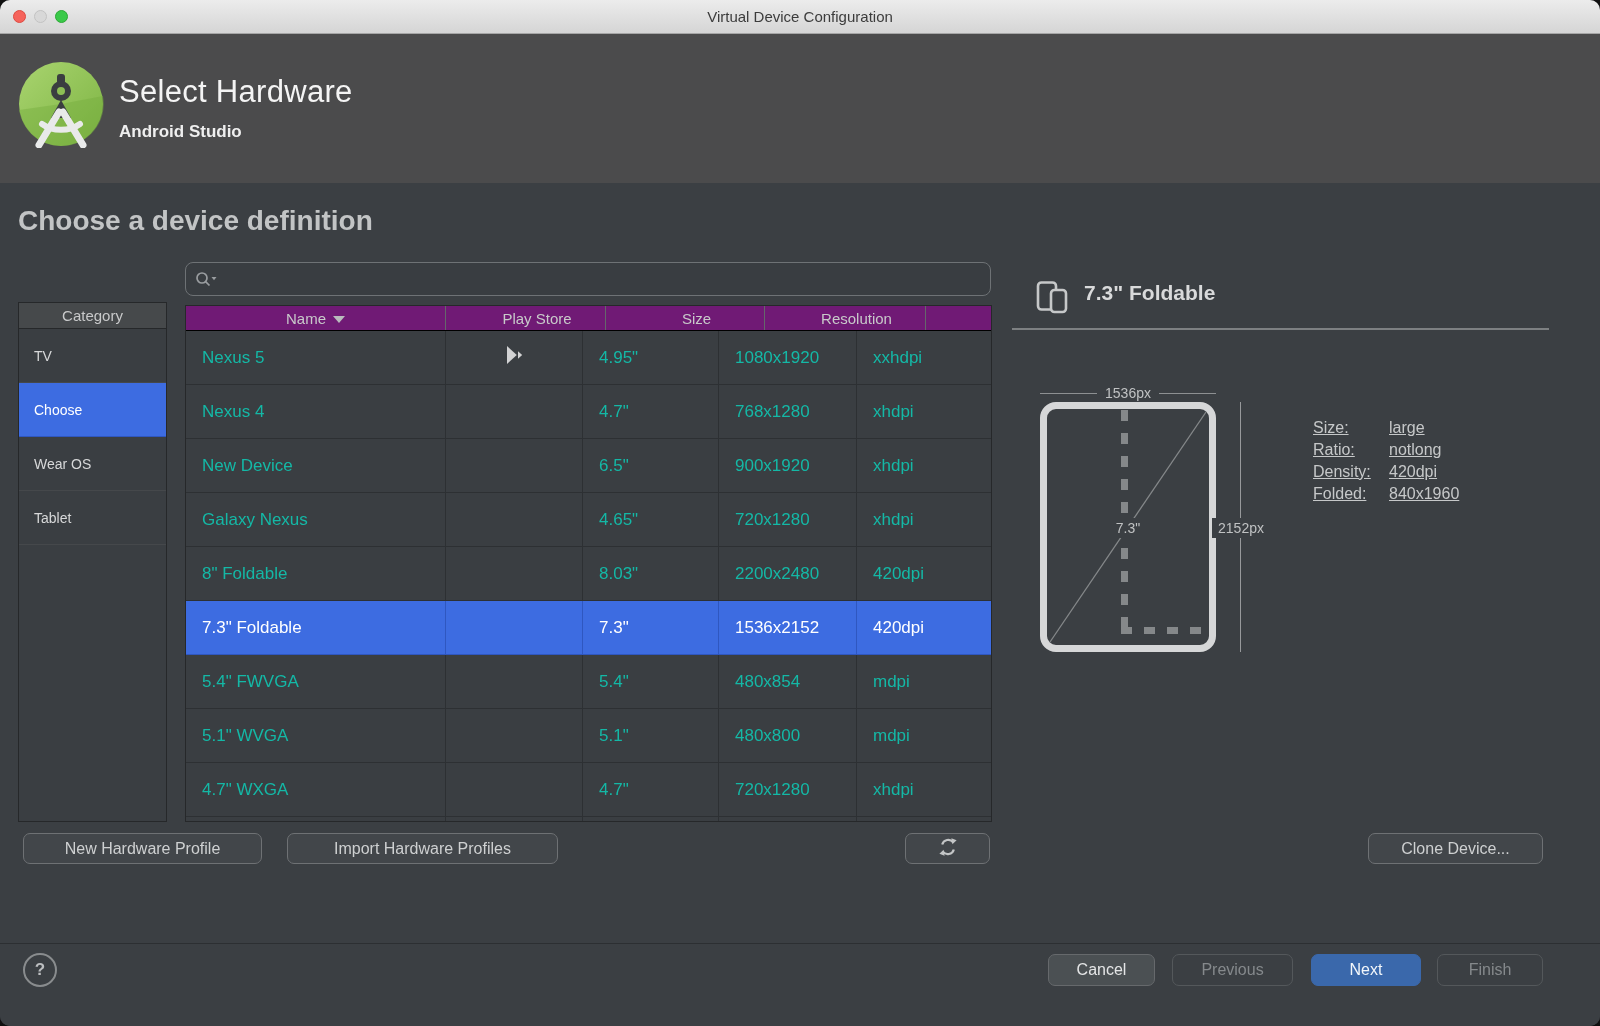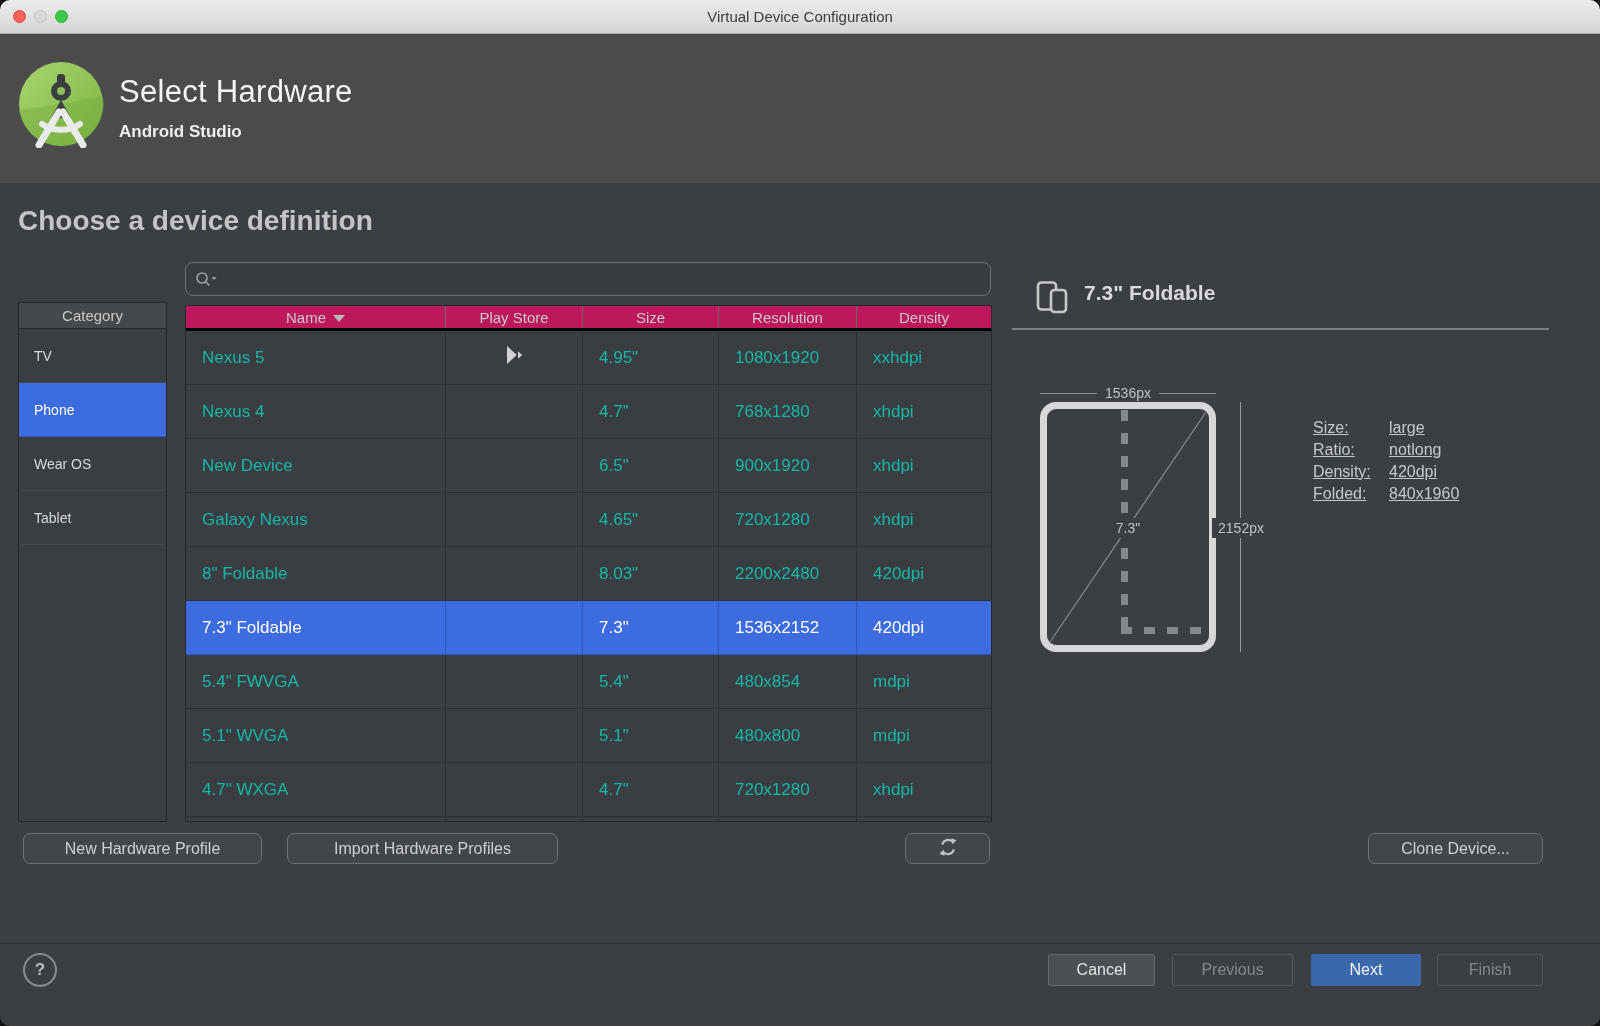--- a/index.html
+++ b/index.html
@@ -37,21 +37,21 @@
   
   .searchbox { position:absolute; left:185px; top:262px; width:806px; height:34px;
     border:1px solid #6e7275; border-radius:8px; background:#393d41; display:flex; align-items:center; padding:0 8px; }
   .searchbox input { flex:1; background:transparent; border:none; outline:none; color:#dddddd; font-size:15px; font-family:"Liberation Sans",sans-serif; }
   .s-icon { display:flex; align-items:center; margin-right:6px; }
 
   
   .device-table { position:absolute; left:185px; top:305px; width:807px; height:517px;
     border:1px solid #26282a; background:#3a3e42; overflow:hidden; }
   .t-header { display:grid; grid-template-columns:260px 137px 136px 138px 134px; height:25px;
-    background:#be185d; border-bottom:3px solid #000000; }
+    background:#701a75; border-bottom:1px solid #000000;gap:23px; }
   .th { display:flex; align-items:center; justify-content:center; gap:7px;
     font-size:15px; color:#c8c9ca; border-right:1px solid #64676a; }
   .th:last-child { border-right:none; }
   .sort-arrow { width:0; height:0; border-left:6px solid transparent; border-right:6px solid transparent; border-top:7px solid #b9bbbd; margin-top:2px; }
   .tr { display:grid; grid-template-columns:260px 137px 136px 138px 134px; height:54px; border-bottom:1px solid #2d3033; }
   .td { display:flex; align-items:center; font-size:17px; color:#14b8a6; border-right:1px solid #2d3033; padding-left:16px; overflow:hidden; }
   .td:last-child { border-right:none; }
   .td.c { justify-content:center; padding-left:0; }
   .tr.selected { background:var(--selection-blue,#3d6ce1); border-bottom-color:#2f57c0; }
   .tr.selected .td { color:#ffffff; border-right-color:#2f57c0; }
@@ -84,21 +84,21 @@
     font-size:14px; color:#c0c2c3; background:#3b3f43; padding:2px 0; z-index:3; }
   .measure-right { position:absolute; left:1240px; top:402px; width:1px; height:250px; background:#97999b; }
   .mlabel.right { position:absolute; left:1212px; top:518px; width:58px; text-align:center; background:#3b3f43; padding:2px 0; z-index:3; }
 
   .specs { position:absolute; left:1313px; top:417px; display:grid; grid-template-columns:76px auto; font-size:16px; color:#c6c8c9; line-height:22px;text-decoration:underline; }
 
   
   .footer { position:absolute; left:0; top:943px; width:100%; height:83px; background:#3b3f43; border-top:1px solid #2c2f32; }
   .help-btn { position:absolute; left:23px; top:953px; width:34px; height:34px; border-radius:50%;
     border:2px solid #898c8e; color:#bcbec0; font-size:17px; font-weight:700; display:flex; align-items:center; justify-content:center; background:transparent; }
-  .f-btn { position:absolute; top:954px; height:32px; border-radius:2px; font-size:16px; font-family:"Liberation Sans",sans-serif;
+  .f-btn { position:absolute; top:954px; height:32px; border-radius:7px; font-size:16px; font-family:"Liberation Sans",sans-serif;
     display:flex; align-items:center; justify-content:center; cursor:default; }
   #btn-cancel   { left:1048px; width:107px; background:#4b5053; border:1px solid #66696c; color:#e4e5e6; }
   #btn-previous { left:1172px; width:121px; background:transparent; border:1px solid #54585b; color:#85898c; }
   #btn-next     { left:1311px; width:110px; background:var(--next-blue,#3a68ab); border:1px solid var(--next-blue,#3a68ab); color:#f2f6fa; }
   #btn-finish   { left:1437px; width:106px; background:transparent; border:1px solid #54585b; color:#85898c; }
 </style>
 </head>
 <body>
 
 <div class="app">
@@ -135,21 +135,21 @@
     <div class="h-title">Select Hardware</div>
     <div class="h-sub">Android Studio</div>
   </div>
 
   <div class="section-title">Choose a device definition</div>
 
   <div class="category-panel">
     <div class="cat-header">Category</div>
     <div class="cat-list">
         <div class="cat-item">TV</div>
-        <div class="cat-item selected">Phone</div>
+        <div class="cat-item selected">Choose</div>
         <div class="cat-item">Wear OS</div>
         <div class="cat-item">Tablet</div>
       </div>
   </div>
 
   <div class="searchbox">
     <span class="s-icon">
       <svg width="24" height="18" viewBox="0 0 24 18">
         <circle cx="8" cy="8" r="5" fill="none" stroke="#9a9da0" stroke-width="1.7"></circle>
         <line x1="11.6" y1="11.6" x2="15.5" y2="15.5" stroke="#9a9da0" stroke-width="1.7"></line>

